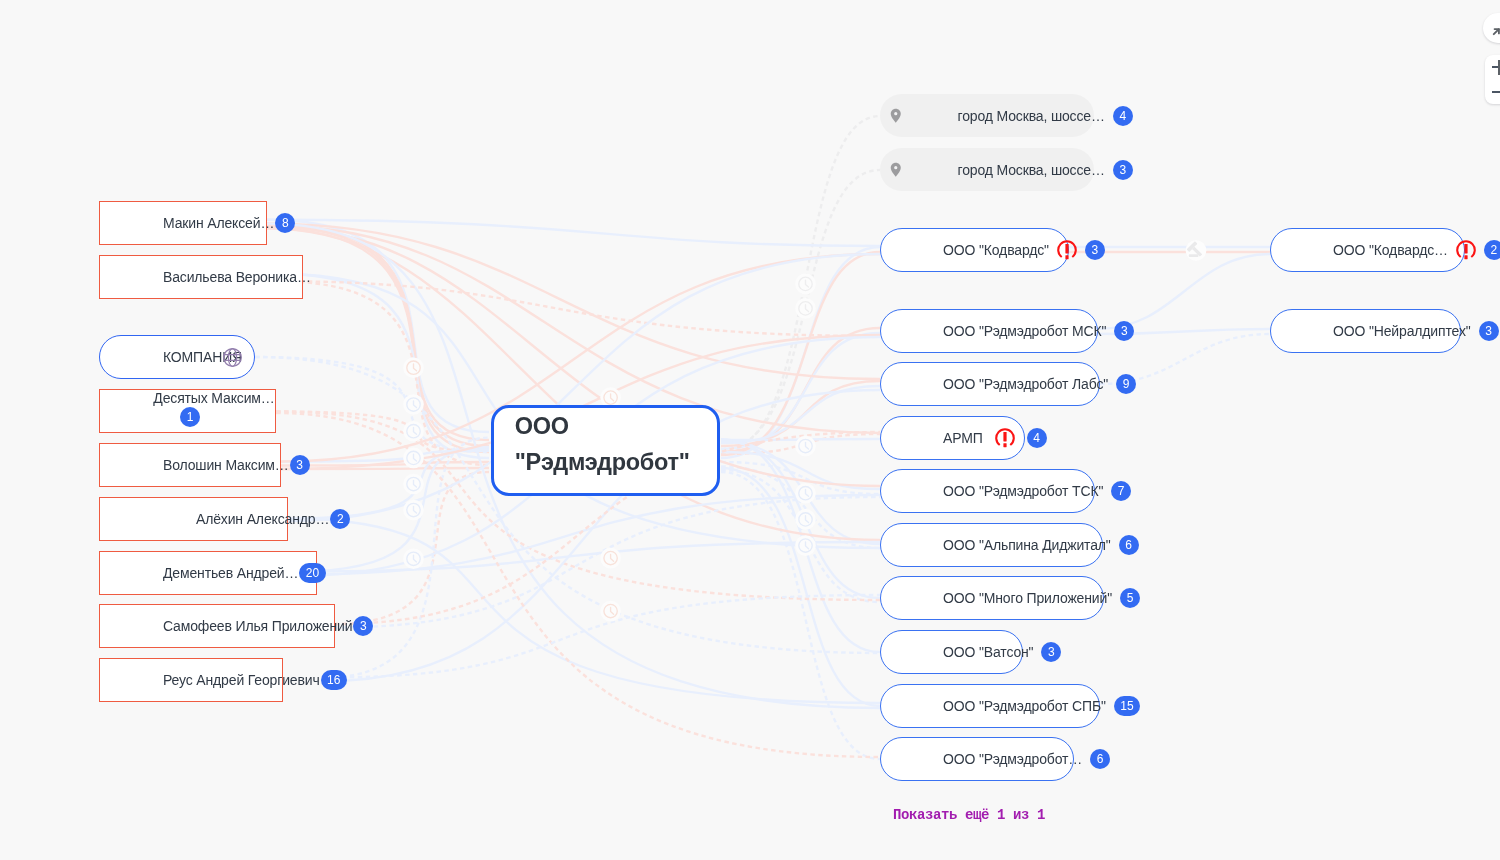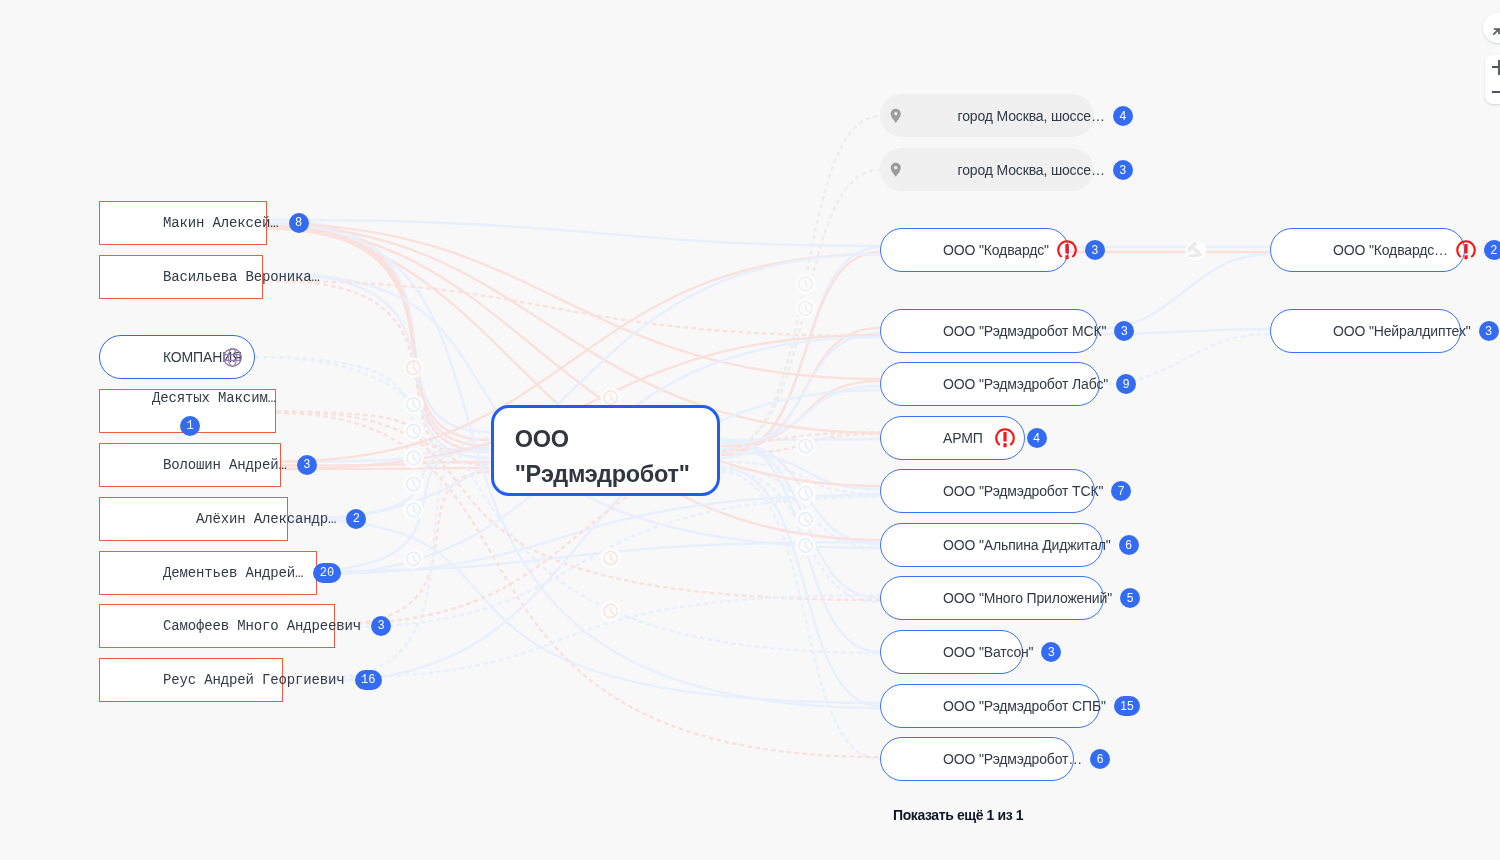--- a/index.html
+++ b/index.html
@@ -13,41 +13,41 @@
 
   .node { position:absolute; display:flex; align-items:center;
           height:44px; background:#ffffff; }
   .node .label { font-size:14px; color:#313a46; white-space:nowrap;
                  letter-spacing:-0.15px;margin-left:48px; }
   .badge { background:#336bf2; color:#ffffff; border-radius:999px;
            font-size:12px; line-height:1; height:20px; min-width:20px;
            display:flex; align-items:center; justify-content:center;
            padding:0 6.5px; flex:0 0 auto; }
 
-  .n-person  { border:1.5px solid #ef5b41; padding:0 10px 0 15px; gap:10px;font-family:Liberation Mono, monospace; }
+  .n-person  { border:1.5px solid #ef5b41; padding:0 10px 0 15px; gap:1px; }
   .n-company { border:1.5px solid #3a72f2; border-radius:22px; padding:0 9px 0 14px; gap:8px; }
   .n-orground{ border:1.5px solid #3166f2; border-radius:22px; padding:0 13px 0 15px; gap:11px; position:relative; overflow:hidden; }
   .n-orground .label { max-width:97px; overflow:hidden; text-overflow:clip; }
   .n-address { background:#f0f0f0; border-radius:22px; padding:0 9px 0 10px; gap:8px;
                border:none; height:43px; }
 
   .n-center { position:absolute; border:3px solid #1f5ef0; border-radius:18px;
               background:#fff; display:flex; flex-direction:column;
-              align-items:flex-start; justify-content:flex-end;
+              align-items:flex-start; justify-content:flex-start;
               padding:1px 0 0 21px; }
   .n-center .ln { font-size:23.5px; font-weight:700; color:#30373f;
                   line-height:35.9px; letter-spacing:-0.3px; white-space:nowrap; }
 
   .warn-icon { flex:0 0 auto; width:20px; height:20px; display:block; }
   .pin-icon  { flex:0 0 auto; width:11.5px; height:15.5px; display:block; }
   .globe-icon{ flex:0 0 auto; width:19px; height:19px; display:block; }
 
   .show-more { position:absolute; font-size:14px; font-weight:700;
-               letter-spacing:-0.4px; color:#0f172a; cursor:pointer;
-               white-space:nowrap; }
+               letter-spacing:-0.4px; color:#a21caf; cursor:pointer;
+               white-space:nowrap;font-family:Liberation Mono, monospace; }
 
   .ctl-fit { position:absolute; background:#fff; border-radius:10px;
              box-shadow:0 1px 3px rgba(16,24,40,.10), 0 1px 2px rgba(16,24,40,.06);
              display:flex; align-items:center; justify-content:center; }
   .ctl-zoom { position:absolute; background:#fff; border-radius:10px;
               box-shadow:0 1px 3px rgba(16,24,40,.10), 0 1px 2px rgba(16,24,40,.06);
               display:flex; flex-direction:column; align-items:center; }
   .ctl-zoom > div { flex:1; display:flex; align-items:center; justify-content:center;
                     width:100%; color:#4b5563; cursor:pointer; }
   .zsign { display:block; background:#4b5563; }
@@ -206,50 +206,50 @@
 <rect x="-1.6" y="-3.9" width="3.2" height="11.0" rx="0.4"></rect>
 </g>
 <rect x="-7.2" y="3.8" width="9.6" height="2.6" rx="0.7" fill="#eaeaeb"></rect>
 </g>
 
 </svg>
 <div class="node n-person" style="left:99px; top:201px; width:168px;">
       <span class="label">Макин Алексей…</span>
       <span class="badge">8</span>
     </div>
-<div class="node n-person" style="left:99px; top:255px; width:164px;">
+<div class="node n-person" style="left:99px; top:255px; width:204px;">
       <span class="label">Васильева Вероника…</span>
     </div>
 <div class="node n-orground" style="left:99px; top:335px; width:156px;">
       <span class="label">КОМПАНИЯ С…</span>
       <svg class="globe-icon" style="position:absolute;right:11.7px;top:50%;margin-top:-9.5px" viewBox="0 0 19 19">
 <circle cx="9.5" cy="9.5" r="8.8" fill="none" stroke="#9480ae" stroke-width="1.35"></circle>
 <ellipse cx="9.5" cy="9.5" rx="4.1" ry="8.8" fill="none" stroke="#9480ae" stroke-width="1.3"></ellipse>
 <line x1="1.55" y1="6.6" x2="17.45" y2="6.6" stroke="#9480ae" stroke-width="1.3"></line>
 <line x1="1.55" y1="12.4" x2="17.45" y2="12.4" stroke="#9480ae" stroke-width="1.3"></line>
 </svg>
     </div>
 <div class="node n-person" style="left:99px; top:389px; width:177px;flex-direction:column;">
       <span class="label">Десятых Максим…</span>
       <span class="badge">1</span>
     </div>
 <div class="node n-person" style="left:99px; top:443px; width:182px;">
-      <span class="label">Волошин Андрей…</span>
+      <span class="label">Волошин Максим…</span>
       <span class="badge">3</span>
     </div>
 <div class="node n-person" style="left:99px; top:497px; width:189px;padding-left:48px;">
       <span class="label">Алёхин Александр…</span>
       <span class="badge">2</span>
     </div>
 <div class="node n-person" style="left:99px; top:551px; width:218px;">
       <span class="label">Дементьев Андрей…</span>
       <span class="badge">20</span>
     </div>
 <div class="node n-person" style="left:99px; top:604px; width:236px;">
-      <span class="label">Самофеев Много Андреевич</span>
+      <span class="label">Самофеев Илья Приложений</span>
       <span class="badge">3</span>
     </div>
 <div class="node n-person" style="left:99px; top:658px; width:184px;">
       <span class="label">Реус Андрей Георгиевич</span>
       <span class="badge">16</span>
     </div>
 <div class="node n-address" style="left:880px; top:94px; width:214px;">
       <svg class="pin-icon" viewBox="0 0 14 18">
 <path d="M7 0.6 C3.55 0.6 0.9 3.25 0.9 6.6 C0.9 11.1 7 17.4 7 17.4 C7 17.4 13.1 11.1 13.1 6.6 C13.1 3.25 10.45 0.6 7 0.6 Z" fill="#9c9c9e"></path>
 <circle cx="7" cy="6.45" r="1.95" fill="#f2f2f3"></circle>

